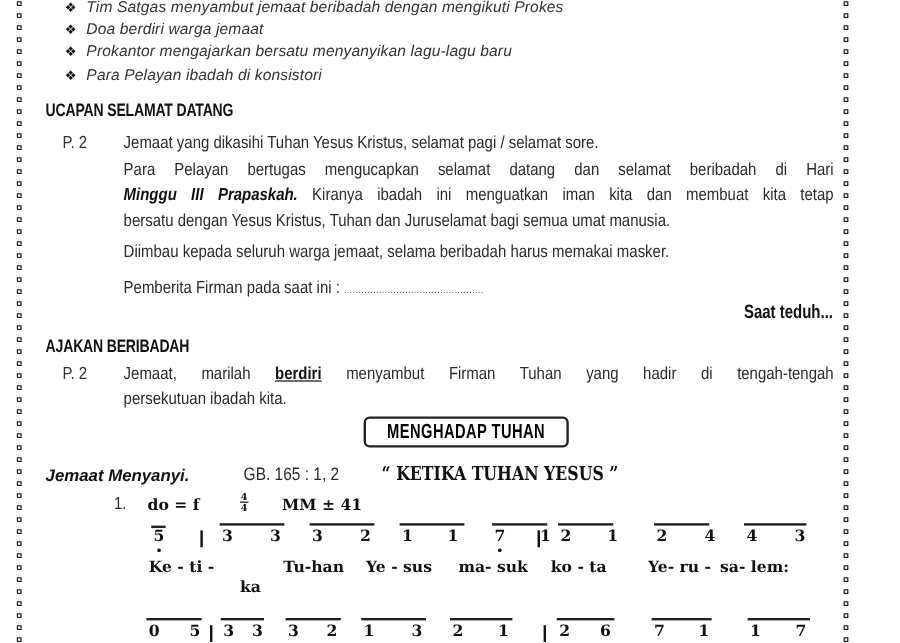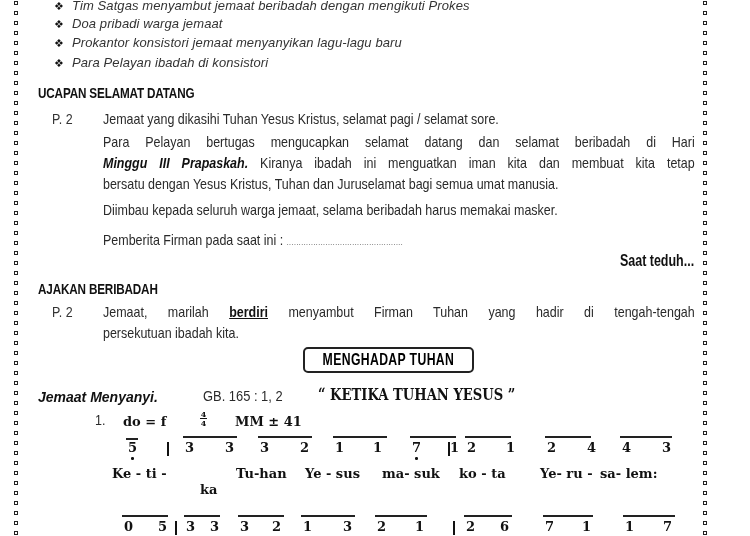--- a/index.html
+++ b/index.html
@@ -154,24 +154,24 @@
     <div class="dot" style="top: 501px;"></div>
     <div class="dot" style="top: 511px;"></div>
     <div class="dot" style="top: 521px;"></div>
     <div class="dot" style="top: 531px;"></div>
   </div>
 
 <div class="abs bullet-item" style="left:54px; top:-2px;">
   <span class="bullet-icon">❖</span><span>Tim Satgas menyambut jemaat beribadah dengan mengikuti Prokes</span>
 </div>
 <div class="abs bullet-item" style="left:54px; top:16px;">
-  <span class="bullet-icon">❖</span><span>Doa pribadi warga jemaat</span>
+  <span class="bullet-icon">❖</span><span>Doa berdiri warga jemaat</span>
 </div>
 <div class="abs bullet-item" style="left:54px; top:35px;">
-  <span class="bullet-icon">❖</span><span>Prokantor konsistori jemaat menyanyikan lagu-lagu baru</span>
+  <span class="bullet-icon">❖</span><span>Prokantor mengajarkan bersatu menyanyikan lagu-lagu baru</span>
 </div>
 <div class="abs bullet-item" style="left:54px; top:55px;">
   <span class="bullet-icon">❖</span><span>Para Pelayan ibadah di konsistori</span>
 </div>
 
 <div class="abs heading" style="left:38px; top:84px;">UCAPAN SELAMAT DATANG</div>
 <div class="abs speaker" style="left:52px; top:111px;">P. 2</div>
 <div class="abs para" style="left:103px; top:111px;">Jemaat yang dikasihi Tuhan Yesus Kristus, selamat pagi / selamat sore.</div>
 
 <div class="justified-line" style="top:134px;">
@@ -241,21 +241,21 @@
     <div class="beam" style="left: 183px; top: 436px; width: 54px;"></div>
     <div class="beam" style="left: 258px; top: 436px; width: 54px;"></div>
     <div class="beam" style="left: 333px; top: 436px; width: 54px;"></div>
     <div class="beam" style="left: 410px; top: 436px; width: 46px;"></div>
     <div class="beam" style="left: 465px; top: 436px; width: 46px;"></div>
     <div class="beam" style="left: 545px; top: 436px; width: 46px;"></div>
     <div class="beam" style="left: 620px; top: 436px; width: 52px;"></div>
   </div>
 
 <div id="lyrics-line1">
-    <div class="lyric" style="left: 112px; top: 466px;">Ke - ti -</div>
+    <div class="lyric" style="left: 124px; top: 466px;">Ke - ti -</div>
     <div class="lyric" style="left: 200px; top: 482px;">ka</div>
     <div class="lyric" style="left: 236px; top: 466px;">Tu-han</div>
     <div class="lyric" style="left: 305px; top: 466px;">Ye - sus</div>
     <div class="lyric" style="left: 382px; top: 466px;">ma- suk</div>
     <div class="lyric" style="left: 459px; top: 466px;">ko - ta</div>
     <div class="lyric" style="left: 540px; top: 466px;">Ye- ru -</div>
     <div class="lyric" style="left: 600px; top: 466px;">sa- lem:</div>
   </div>
 
 <div id="music-line2">

